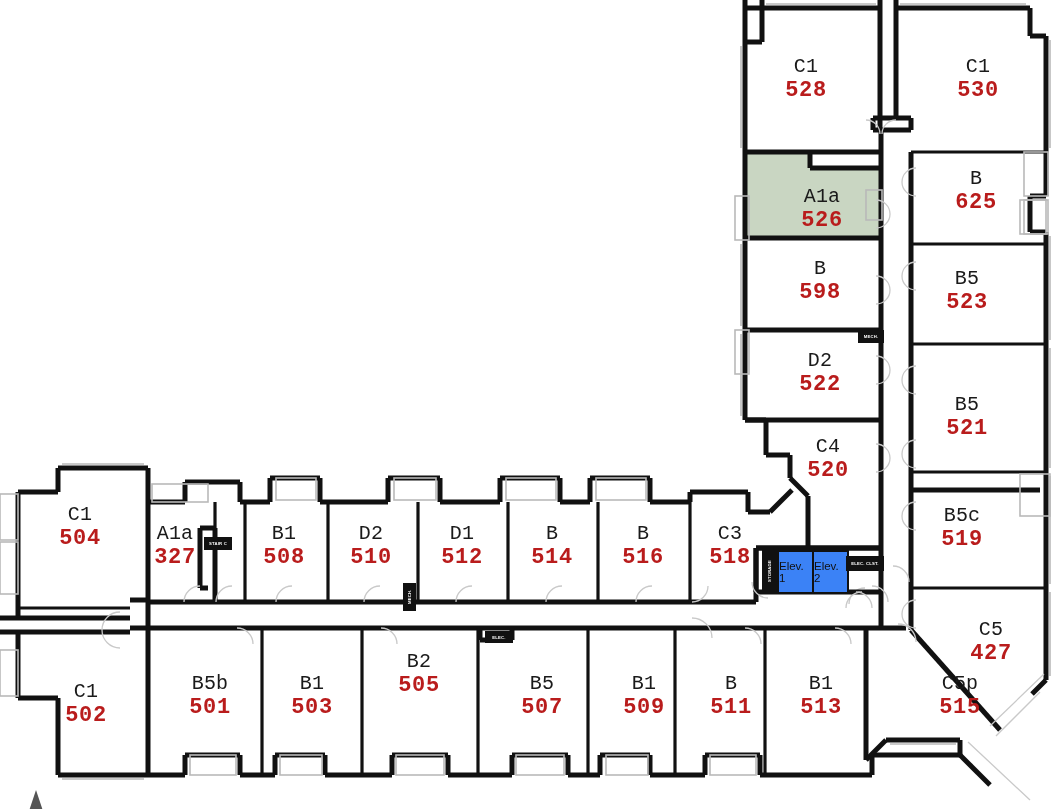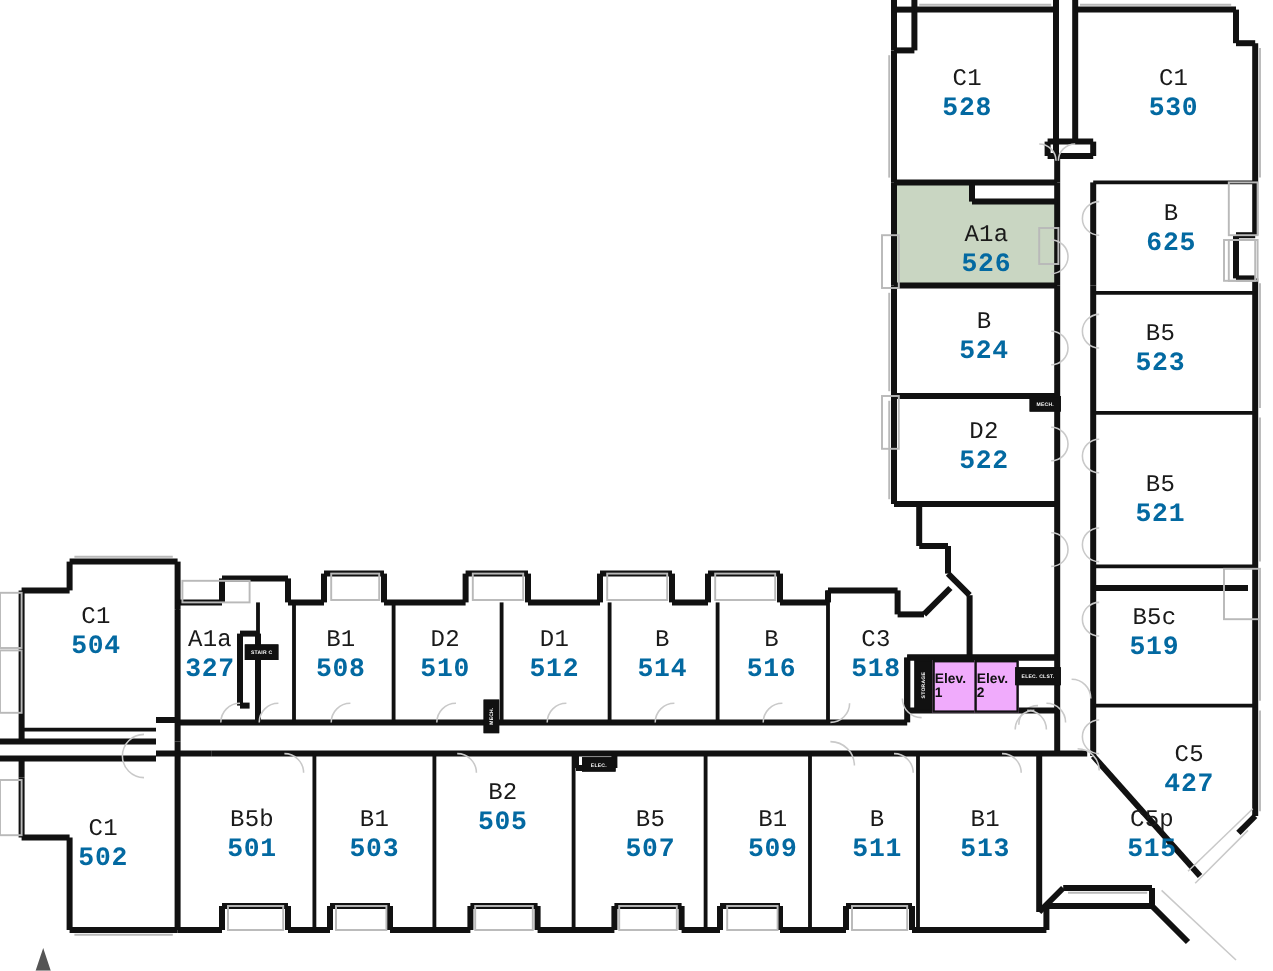--- a/index.html
+++ b/index.html
@@ -2,30 +2,30 @@
 <html><head>
 <meta charset="utf-8">
 <style>
   html,body{margin:0;padding:0;background:#ffffff;}
   body{font-family:"Liberation Sans",sans-serif;}
   #plan-root{position:relative;width:1061px;height:809px;background:#ffffff;overflow:hidden;}
   #plan-svg{position:absolute;left:0;top:0;width:1061px;height:809px;}
 
   .unit-label{position:absolute;text-align:center;line-height:1.08;pointer-events:auto;font-family:Liberation Mono, monospace;}
   .unit-type{font-size:20px;font-weight:400;color:#1a1a1a;letter-spacing:.2px;display:block;}
-  .unit-num{font-size:22px;font-weight:700;color:#0369a1;letter-spacing:.6px;display:block;margin-top:1px;}
+  .unit-num{font-size:22px;font-weight:700;color:#b91c1c;letter-spacing:.6px;display:block;margin-top:1px;}
 
   .tag-box{position:absolute;background:#111111;color:#ffffff;display:flex;align-items:center;
            justify-content:center;font-weight:700;letter-spacing:.2px;border:1px solid #111;}
   .tag-h{font-size:4.2px;}
   .tag-v{font-size:4.2px;writing-mode:vertical-rl;transform:rotate(180deg);}
 
-  .room-box{position:absolute;border:2.4px solid #111111;background:#f0abfc;
+  .room-box{position:absolute;border:2.4px solid #111111;background:#3b82f6;
             display:flex;align-items:center;justify-content:flex-start;
-            font-size:11.5px;color:#111111;font-weight:700;}
+            font-size:11.5px;color:#111111;font-weight:400;}
 
   .north-arrow{position:absolute;width:0;height:0;border-left:8px solid transparent;
                border-right:8px solid transparent;border-bottom:24px solid #555555;}
 </style>
 </head>
 <body>
 
 <div id="plan-root">
 
   <svg id="plan-svg" viewBox="0 0 1061 809">
@@ -335,34 +335,38 @@
   <div class="unit-label" style="left:762px;top:186px;width:120px;">
     <span class="unit-type">A1a</span>
     <span class="unit-num">526</span>
   </div>
   <div class="unit-label" style="left:916px;top:168px;width:120px;">
     <span class="unit-type">B</span>
     <span class="unit-num">625</span>
   </div>
   <div class="unit-label" style="left:760px;top:258px;width:120px;">
     <span class="unit-type">B</span>
-    <span class="unit-num">524</span>
+    <span class="unit-num">598</span>
   </div>
   <div class="unit-label" style="left:907px;top:268px;width:120px;">
     <span class="unit-type">B5</span>
     <span class="unit-num">523</span>
   </div>
   <div class="unit-label" style="left:760px;top:350px;width:120px;">
     <span class="unit-type">D2</span>
     <span class="unit-num">522</span>
   </div>
   <div class="unit-label" style="left:907px;top:394px;width:120px;">
     <span class="unit-type">B5</span>
     <span class="unit-num">521</span>
   </div>
+  <div class="unit-label" style="left:768px;top:436px;width:120px;">
+    <span class="unit-type">C4</span>
+    <span class="unit-num">520</span>
+  </div>
   <div class="unit-label" style="left:902px;top:505px;width:120px;">
     <span class="unit-type">B5c</span>
     <span class="unit-num">519</span>
   </div>
   <div class="unit-label" style="left:931px;top:619px;width:120px;">
     <span class="unit-type">C5</span>
     <span class="unit-num">427</span>
   </div>
 
   <div class="unit-label" style="left:20px;top:504px;width:120px;">

